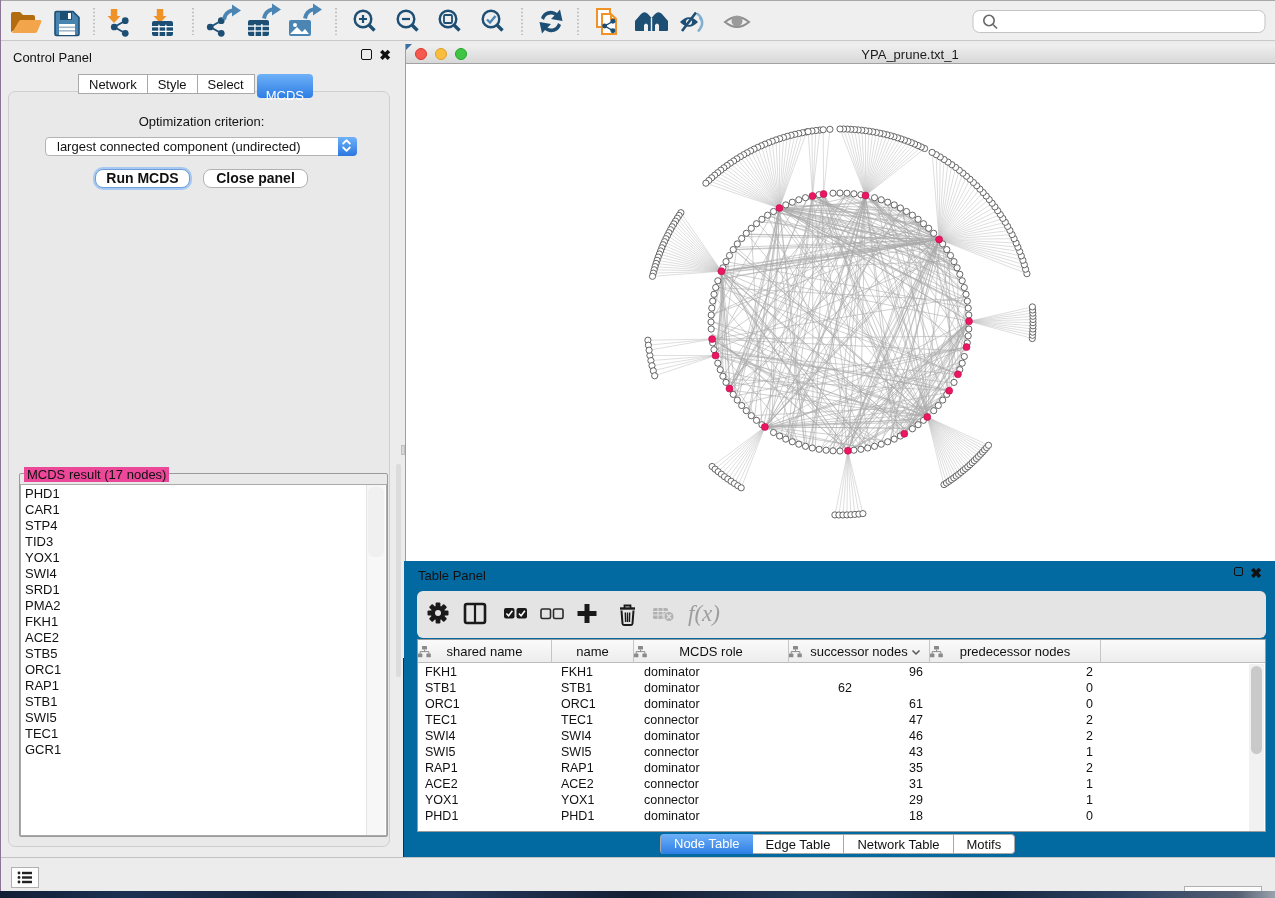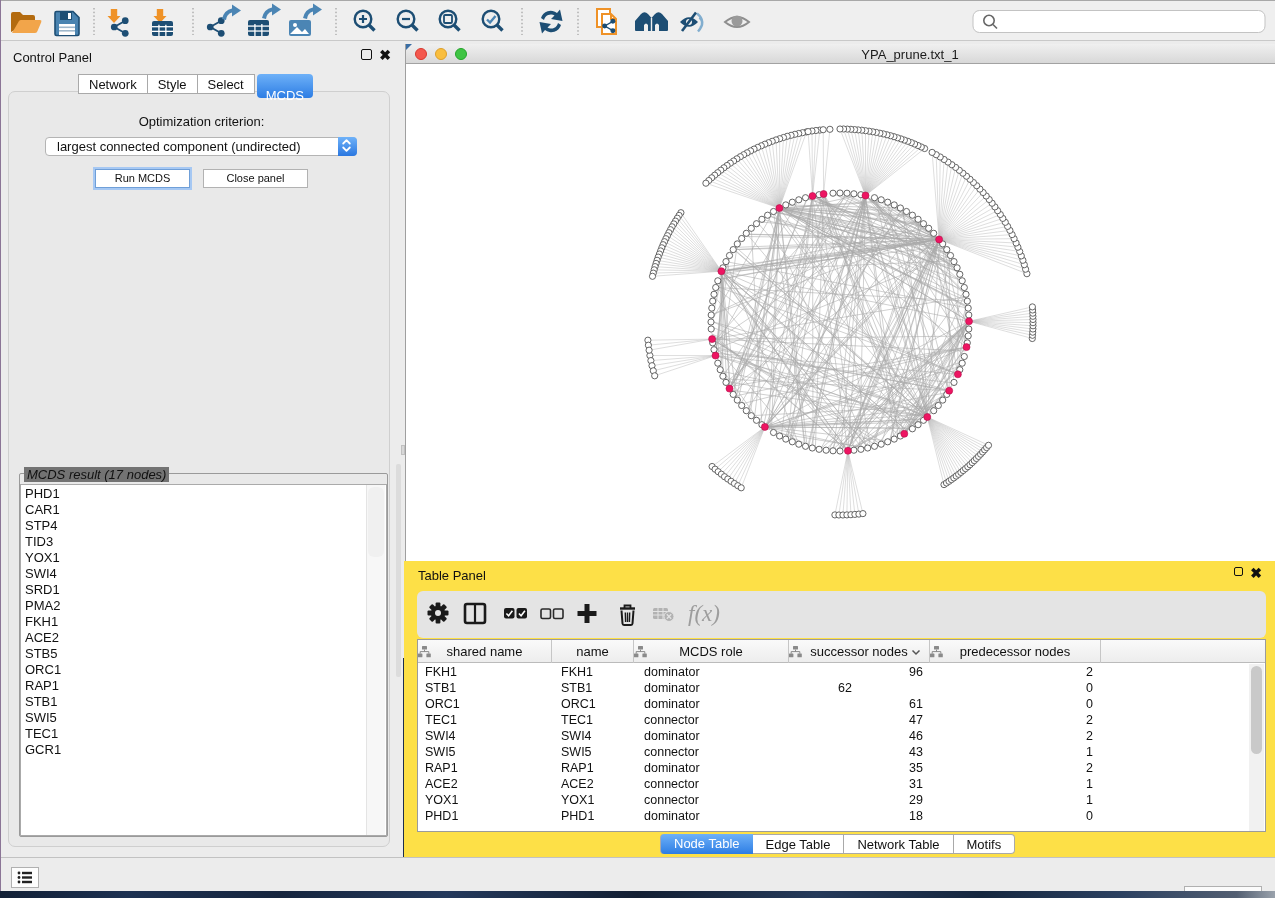--- a/index.html
+++ b/index.html
@@ -23,41 +23,41 @@
 .tab.first { border-left:1px solid #a9a9a9; }
 .tab.sel { background:linear-gradient(#6eb1f8,#2d7de4); color:#fff; border:none;
   border-radius:4px; margin-left:2px; line-height:20px; padding:12px 9px; }
 #optlabel { position:absolute; left:0; top:72px; width:100%; text-align:center; font-size:13px; color:#111; }
 #combo { position:absolute; left:45px; top:95px; width:312px; height:19px; background:#fff;
   border:1px solid #b4b4b4; border-radius:4px; font-size:13px; line-height:17px; color:#111;
   padding-left:11px; }
 #combo .step { position:absolute; right:-1px; top:-1px; width:19px; height:19px;
   background:linear-gradient(#6fb2f9,#2a77e0); border-radius:0 4px 4px 0; color:#fff; }
 .btn { position:absolute; top:127px; height:19px; background:#fff;
-  border:1px solid #b2b2b2; border-radius:0; font-size:11px; color:#111; text-align:center; line-height:17px; }
+  border:1px solid #b2b2b2; border-radius:8px; font-size:14px; color:#111; text-align:center; line-height:17px;font-weight:bold; }
 #runbtn { left:95px; width:95px; box-shadow:0 0 0 2px #a6c8f3; border-color:#6f9fd8; }
 #closebtn { left:203px; width:105px; }
 #fieldset { position:absolute; left:19px; top:431px; width:369px; height:364px;
   border:1px solid #9a9a9a; border-radius:2px; }
-#fieldset .legend { position:absolute; left:4px; top:-7px; background:#737373; padding:0 3px;
-  font-size:13px; color:#111;font-style:italic; }
+#fieldset .legend { position:absolute; left:4px; top:-7px; background:#ec4899; padding:0 3px;
+  font-size:13px; color:#111; }
 #mlist { position:absolute; left:0px; top:10px; width:367px; height:352px; background:#fff;
   border:1px solid #aaa; font-size:13px; color:#111; }
 #mlist .items { position:absolute; left:4px; top:1px; line-height:16px; }
 #mlist .sb { position:absolute; right:1px; top:0; width:19px; height:100%; background:#f7f7f7; border-left:1px solid #e4e4e4; }
 #mlist .sb .th { position:absolute; left:1px; right:1px; top:2px; height:70px; background:#f0f0f0; border-radius:6px;}
 
 #netwin { position:absolute; left:405px; top:44px; width:870px; height:517px;
   background:#fff; border-left:1px solid #9f9f9f; }
 #nettitle { position:absolute; left:0; top:0; width:100%; height:20px;
   background:linear-gradient(#f0f0f0,#d8d8d8); border-bottom:1px solid #a2a2a2; }
 #nettitle .t { position:absolute; left:0; top:3px; width:1008px; text-align:center; font-size:13px; color:#1a1a1a; }
 .tl { position:absolute; top:4px; width:12px; height:12px; border-radius:50%; }
 
-#tpanel { position:absolute; left:404px; top:561px; width:871px; height:296px; background:#fde047; }
+#tpanel { position:absolute; left:404px; top:561px; width:871px; height:296px; background:#0369a1; }
 #tpanel .title { position:absolute; left:14px; top:7px; font-size:13px; color:#111; }
 #ttool { position:absolute; left:13px; top:30px; width:849px; height:47px;
   background:#e4e4e4; border-radius:6px; }
 #ttable { position:absolute; left:13px; top:78px; width:849px; height:193px; background:#fff;
   border:1px solid #9b9b9b; }
 #thead { position:absolute; left:0; top:0; width:847px; height:23px;
   background:linear-gradient(#fafafa,#ededed); border-bottom:1px solid #bbb; }
 .hc { position:absolute; top:0; height:23px; border-right:1px solid #c6c6c6;
   font-size:13px; color:#111; text-align:center; line-height:23px; }
 .hicon { position:absolute; left:6px; top:6px; }

